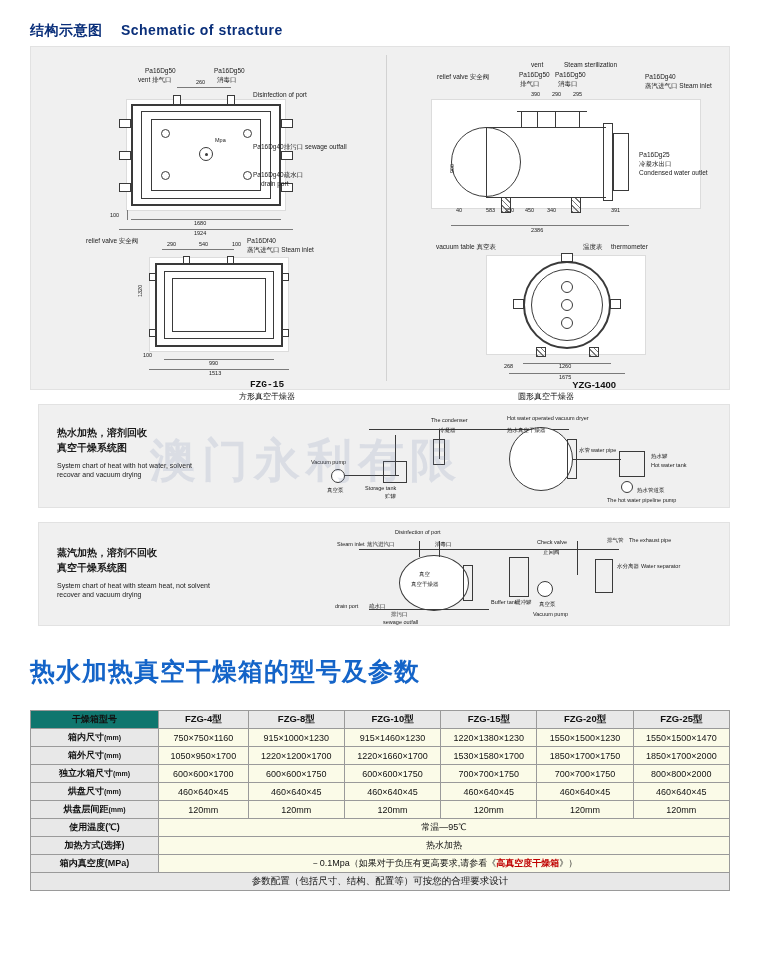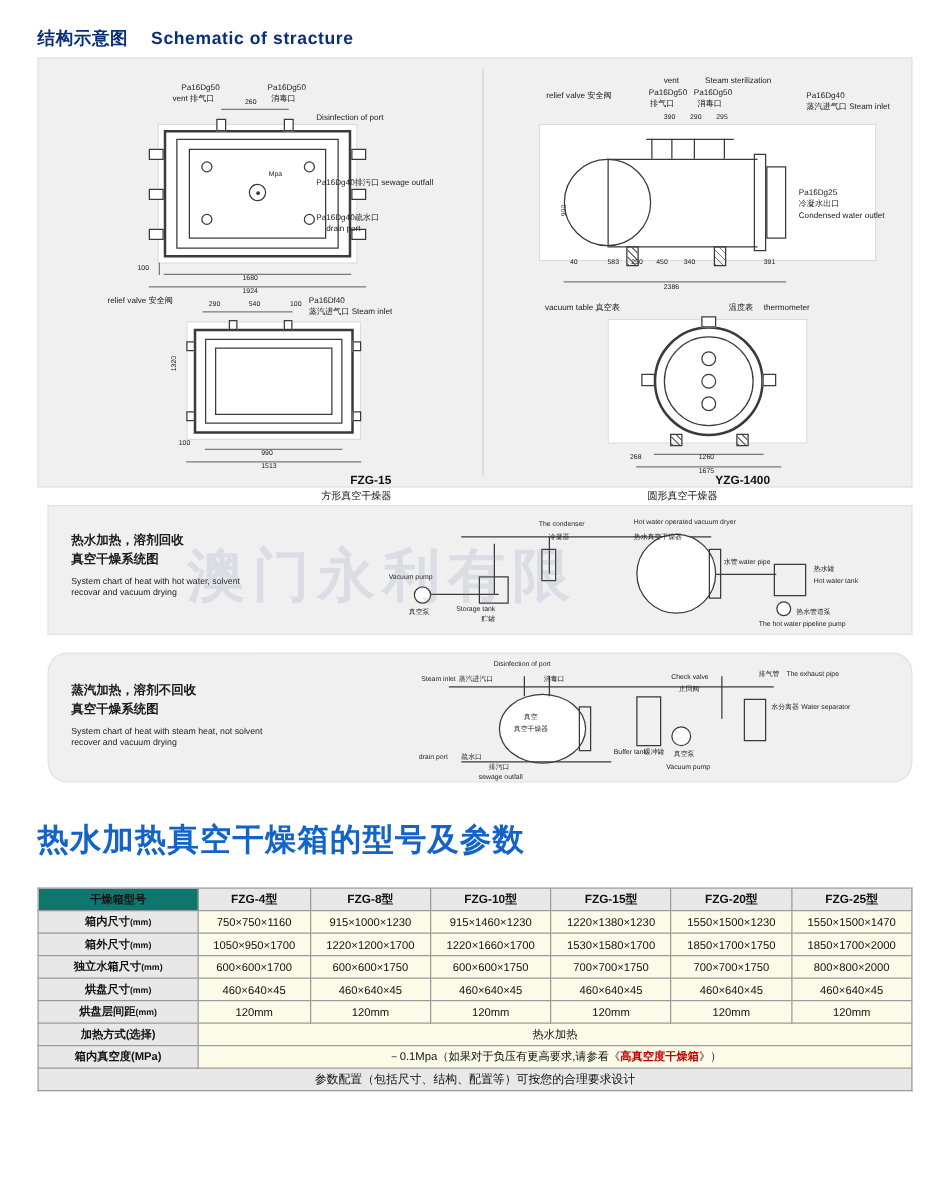--- a/index.html
+++ b/index.html
@@ -24,21 +24,21 @@
   .sec-head .en { color: #0a2f7a; }
 
   
   .panel {
     position: absolute;
     background: #f0f0f0;
     border: 1px solid #e2e2e2;
   }
   #panel-top { left: 30px; top: 46px; width: 700px; height: 344px; }
   #panel-mid1 { left: 38px; top: 404px; width: 692px; height: 104px; }
-  #panel-mid2 { left: 38px; top: 522px; width: 692px; height: 104px; border-radius: 16px; }
+  #panel-mid2 { left: 38px; top: 522px; width: 692px; height: 104px; }
 
   .panel-divider {
     position: absolute; top: 8px; bottom: 8px; width: 1px;
     background: #d2d2d2;
   }
 
   .white-box {
     position: absolute; background: #ffffff; border: 1px solid #dcdcdc;
   }
 
@@ -191,21 +191,21 @@
     <div class="lbl sm" style="left:136px; top:194px;">290</div>
     <div class="lbl sm" style="left:168px; top:194px;">540</div>
     <div class="lbl sm" style="left:201px; top:194px;">100</div>
     <div class="lbl" style="left:216px; top:190px;">Pa16Df40</div>
     <div class="lbl" style="left:216px; top:199px;">蒸汽进气口 Steam inlet</div>
     <div class="lbl sm" style="left:106px; top:250px; transform:rotate(-90deg); transform-origin:left top;"><span>1320</span></div>
     <div class="lbl sm" style="left:112px; top:305px;">100</div>
     <div class="lbl sm" style="left:178px; top:313px;">990</div>
     <div class="lbl sm" style="left:178px; top:323px;">1513</div>
 
-    <div class="cap" style="left:162px; top:284px; width:120px; text-align:right;">
+    <div class="cap" style="left:176px; top:284px; width:120px; text-align:center;font-family:Liberation Mono, monospace;">
       <div class="big" style="margin-top:48px;">FZG-15</div>
       <div>方形真空干燥器</div>
       <div>Square vacuum drier</div>
     </div>
 
     <div class="white-box" style="left:400px; top:52px; width:270px; height:110px;"></div>
     <div class="circ" style="left:420px; top:80px; width:70px; height:70px;"></div>
     <div class="ln h" style="left:455px; top:80px; width:120px;"></div>
     <div class="ln h" style="left:455px; top:150px; width:120px;"></div>
     <div class="box-o" style="left:572px; top:76px; width:10px; height:78px;"></div>
@@ -402,20 +402,24 @@
       <tr>
         <td class="rowhead"><span>烘盘层间距</span><span class="unit">(mm)</span></td>
         <td>120mm</td>
         <td>120mm</td>
         <td>120mm</td>
         <td>120mm</td>
         <td>120mm</td>
         <td>120mm</td>
       </tr>
       <tr>
+        <td class="rowhead">使用温度(℃)</td>
+        <td colspan="6">常温—95℃</td>
+      </tr>
+      <tr>
         <td class="rowhead">加热方式(选择)</td>
         <td colspan="6">热水加热</td>
       </tr>
       <tr>
         <td class="rowhead">箱内真空度(MPa)</td>
         <td colspan="6">
           <span>－0.1Mpa（如果对于负压有更高要求,请参看《</span><span class="hl-red">高真空度干燥箱</span><span>》）</span>
         </td>
       </tr>
       <tr class="lastrow">

